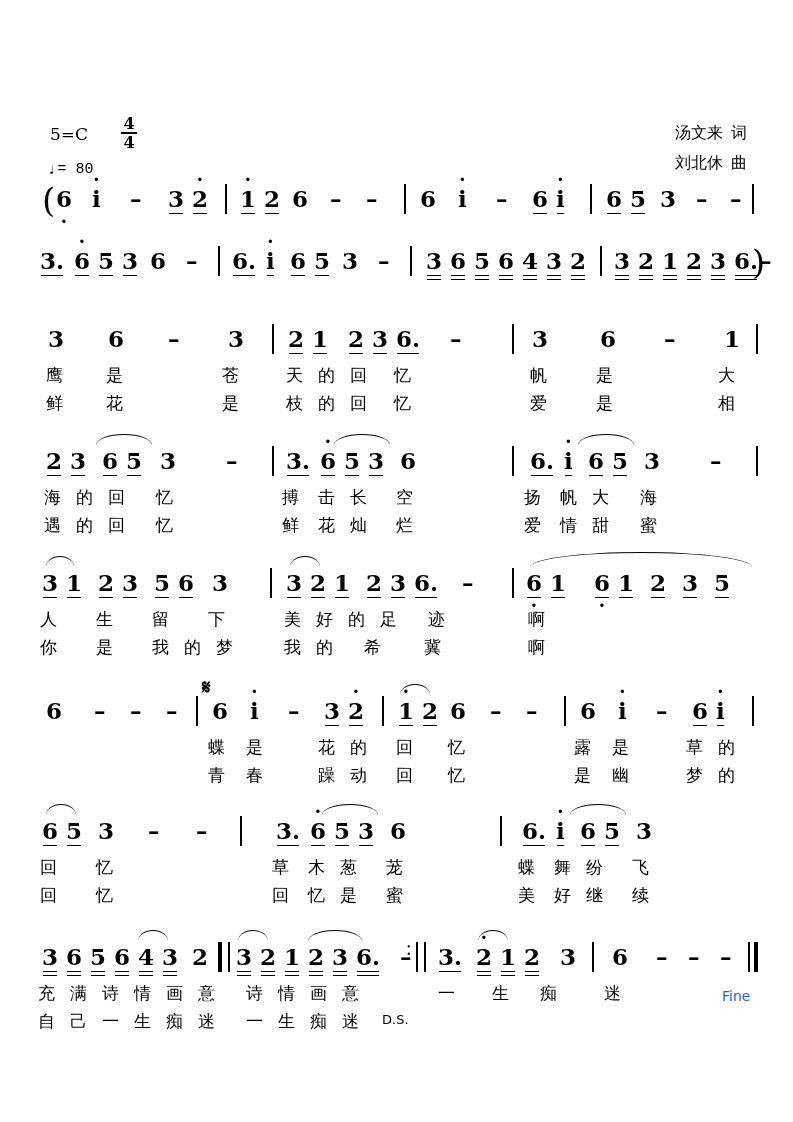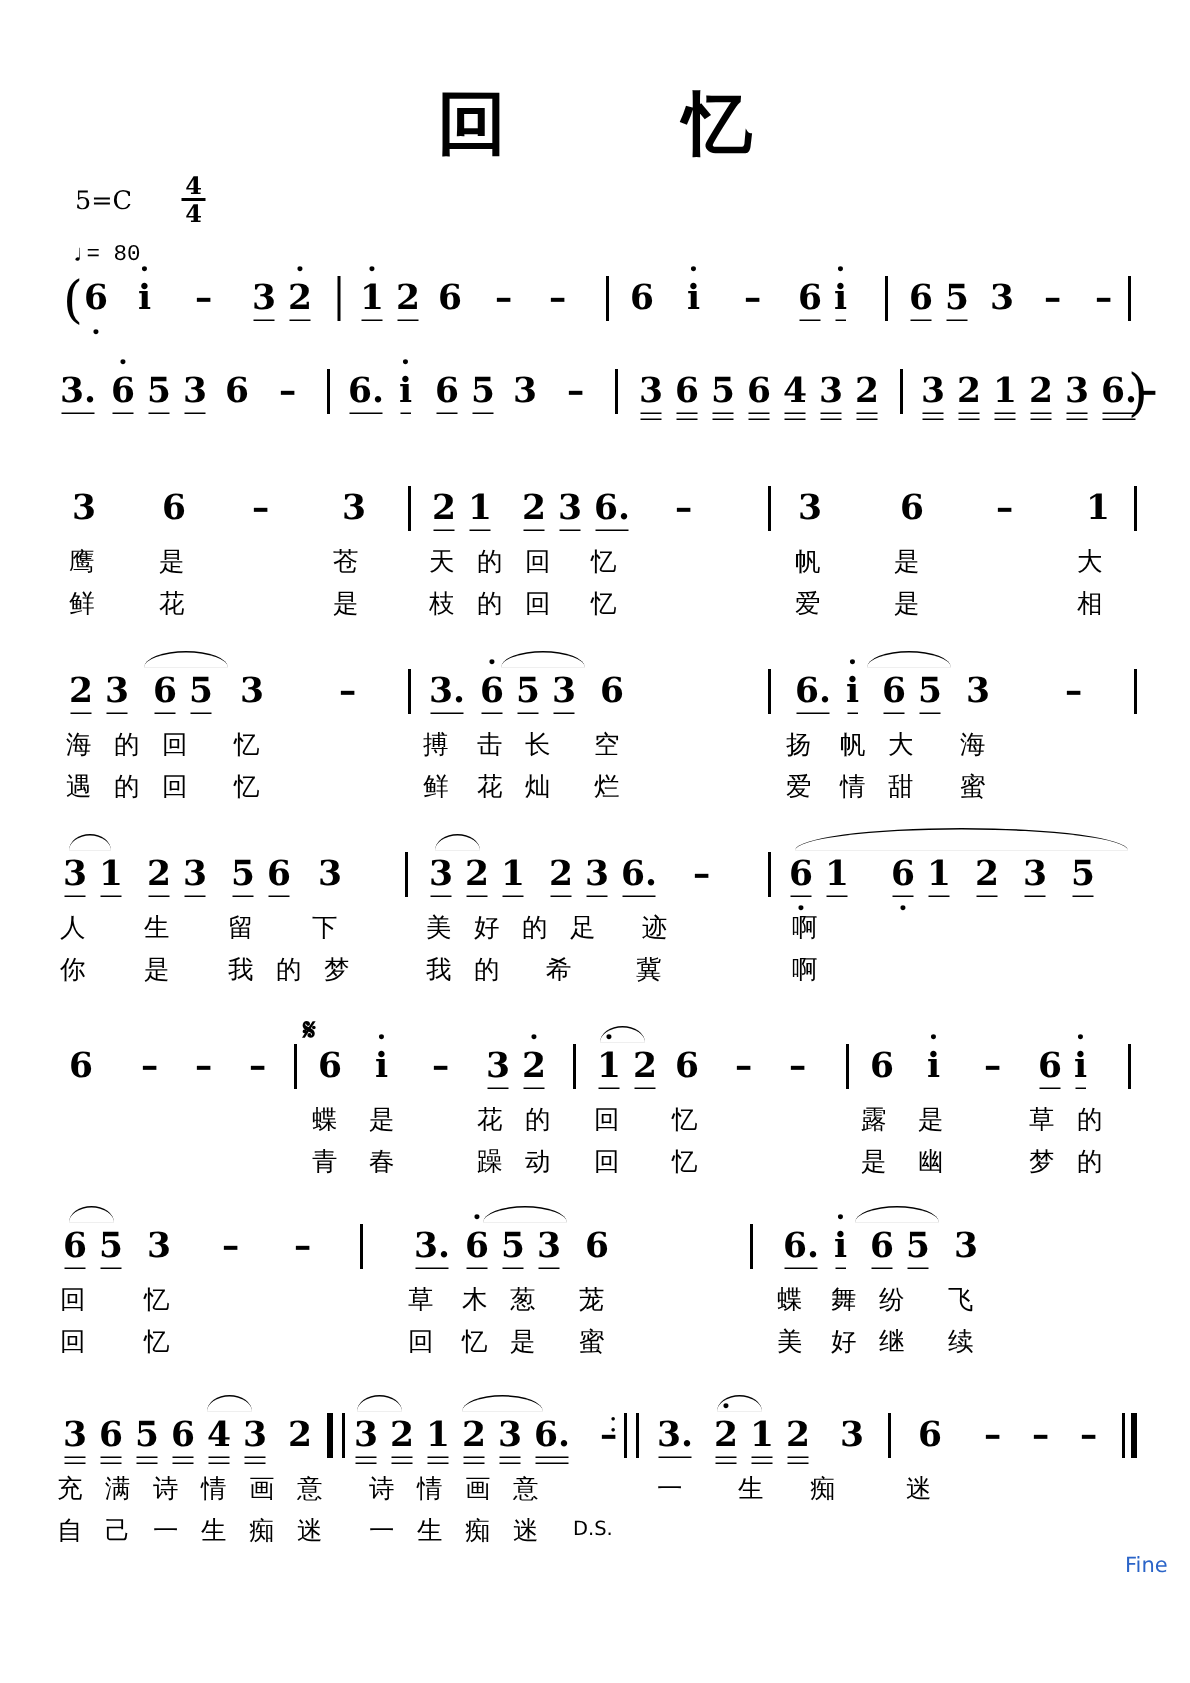--- a/index.html
+++ b/index.html
@@ -211,22 +211,29 @@
     position: absolute;
     font-size: 20px;
     line-height: 9px;
   }
 </style>
 </head>
 <body>
 
 <div class="sheet">
 
-  <div class="title">回　忆</div>
-
+
+  <div class="credits">
+    <div>
+      <span>汤文来</span><span class="role">词</span>
+    </div>
+    <div>
+      <span>刘北休</span><span class="role">曲</span>
+    </div>
+  </div>
 
   <div class="keysig">5=C</div>
   <div class="meter">
     <span>4</span>
     <span class="bar"></span>
     <span>4</span>
   </div>
   <div class="tempo">
     <span class="note">♩</span><span>= 80</span>
   </div>
@@ -616,16 +623,16 @@
       <div class="ly" style="left:102px;">一</div>
       <div class="ly" style="left:134px;">生</div>
       <div class="ly" style="left:166px;">痴</div>
       <div class="ly" style="left:198px;">迷</div>
       <div class="ly" style="left:246px;">一</div>
       <div class="ly" style="left:278px;">生</div>
       <div class="ly" style="left:310px;">痴</div>
       <div class="ly" style="left:342px;">迷</div>
     </div>
     <div class="ds" style="left:382px; top:68px;">D.S.</div>
-    <div class="fine" style="left:750px; top:44px;margin-top:48px;">Fine</div>
+    <div class="fine" style="left:722px; top:44px;">Fine</div>
   </div>
 
 </div>
 
 </body></html>

